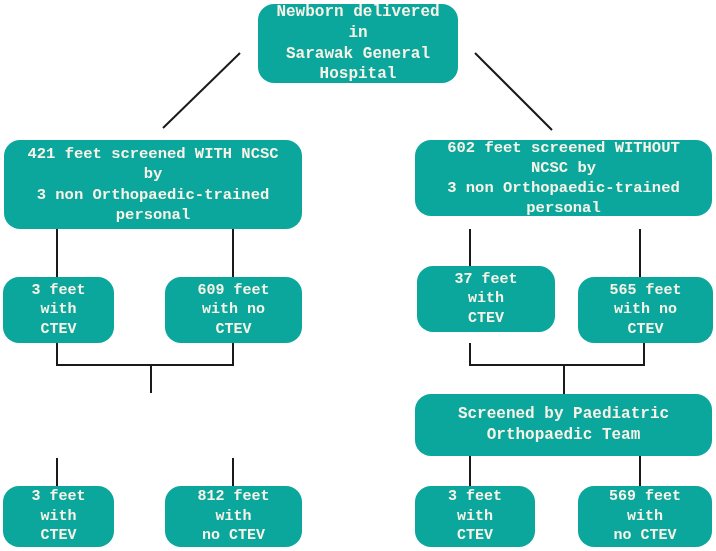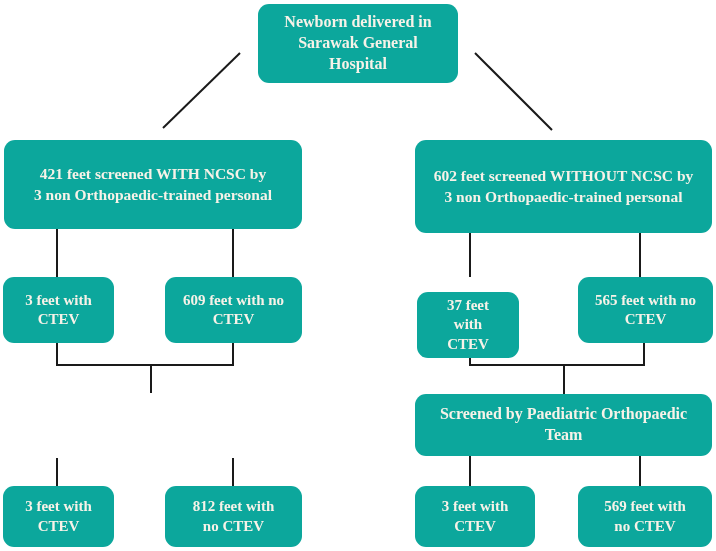--- a/index.html
+++ b/index.html
@@ -25,29 +25,30 @@
   }
   .connectors line {
     stroke: currentColor;
     stroke-width: 2;
   }
   .box {
     position: absolute;
     box-sizing: border-box;
     background: var(--node-fill, #0ca79c);
     color: var(--node-text, #f7f2e8);
-    border-radius: 11px;
+    border-radius: 16px;
     display: flex;
     align-items: center;
     justify-content: center;
     text-align: center;
     font-weight: bold;
     white-space: pre-line;
     line-height: 1.3;
     padding: 4px 15px;
+    font-family: Liberation Mono, monospace;
   }
   .fs16  { font-size: 16px; }
   .fs155 { font-size: 15.5px; }
   .fs15  { font-size: 15px; }
   .fs165 { font-size: 16.5px; }
 </style>
 </head>
 <body>
 
 <div class="canvas">
@@ -75,28 +76,28 @@
     <line x1="233" y1="458" x2="233" y2="487"></line>
     <line x1="470" y1="456" x2="470" y2="487"></line>
     <line x1="640" y1="456" x2="640" y2="487"></line>
   </svg>
 
   <div class="box fs16" style="left:258px; top:4px;   width:200px; height:79px;">Newborn delivered in
 Sarawak General Hospital</div>
 
   <div class="box fs155" style="left:4px;   top:140px; width:298px; height:89px;">421 feet screened WITH NCSC by
 3 non Orthopaedic-trained personal</div>
-  <div class="box fs155" style="left:415px; top:140px; width:297px; height:93px;">602 feet screened WITHOUT NCSC by
+  <div class="box fs155" style="left:415px; top:140px; width:297px; height:76px;">602 feet screened WITHOUT NCSC by
 3 non Orthopaedic-trained personal</div>
 
   <div class="box fs15" style="left:3px;   top:277px; width:111px; height:66px;">3 feet with
 CTEV</div>
   <div class="box fs15" style="left:165px; top:277px; width:137px; height:66px;">609 feet with no
 CTEV</div>
-  <div class="box fs15" style="left:417px; top:292px; width:102px; height:66px;text-align:center;">37 feet with
+  <div class="box fs15" style="left:417px; top:266px; width:138px; height:66px;text-align:center;">37 feet with
 CTEV</div>
   <div class="box fs15" style="left:578px; top:277px; width:135px; height:66px;">565 feet with no
 CTEV</div>
 
   <div class="box fs16" style="left:415px; top:394px; width:297px; height:62px;">Screened by Paediatric Orthopaedic Team</div>
 
   <div class="box fs15" style="left:3px;   top:486px; width:111px; height:61px;">3 feet with
 CTEV</div>
   <div class="box fs15" style="left:165px; top:486px; width:137px; height:61px;">812 feet with
 no CTEV</div>

